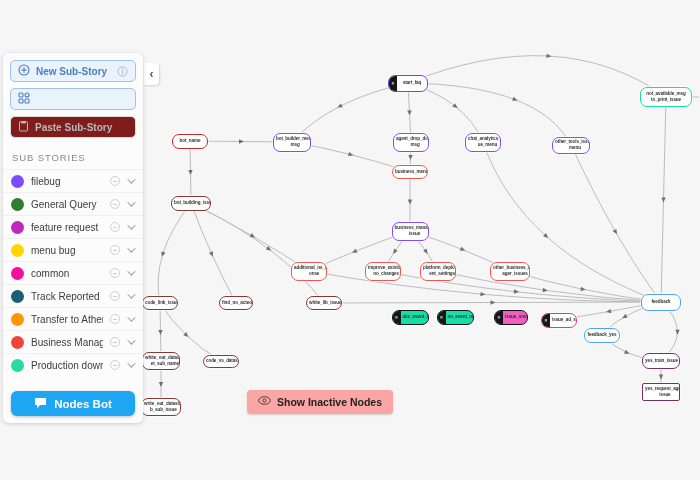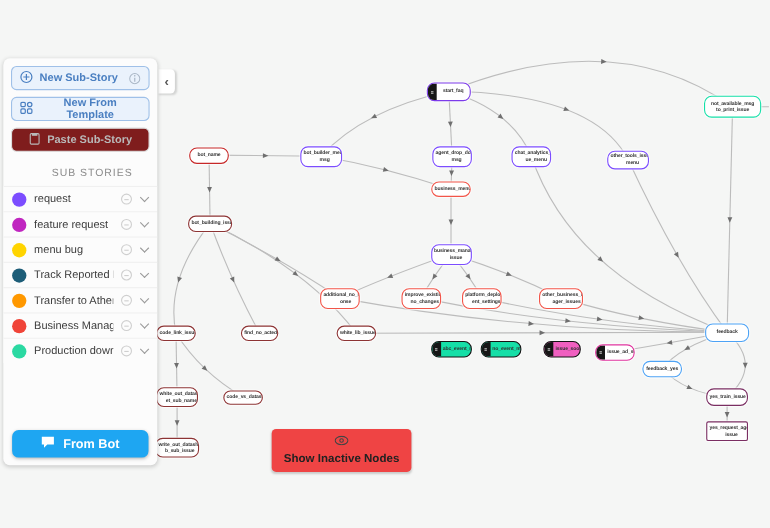--- a/index.html
+++ b/index.html
@@ -13,35 +13,35 @@
   .node { position:absolute; background:#fff; border:1.6px solid #999; border-radius:8px;
           display:flex; align-items:stretch; overflow:hidden; z-index:3; cursor:pointer;
           box-shadow:0 0 0 1px rgba(255,255,255,.6); }
   .node .lbl { flex:1; display:flex; align-items:center; justify-content:center; text-align:center;
           font-size:4.6px; line-height:1.25; color:#333; font-weight:bold; white-space:pre-line;
           letter-spacing:-.1px; padding:1px 2px; }
   .node .cap { width:8px; background:#161616; color:#fff; font-size:4.5px; display:flex;
           align-items:center; justify-content:center; flex:0 0 auto; }
 
   .canvas-controls { position:absolute; left:247px; top:390px; display:flex; gap:13px; z-index:5; }
-  .ctrl-btn { display:flex; align-items:center; gap:6px; background:#ef4444; border:none;
+  .ctrl-btn { display:flex; gap:6px; background:#fca5a5; border:none;
           border-radius:4px; padding:6px 11px; font-size:10.5px; font-weight:bold; color:#222;
-          font-family:"Liberation Sans",sans-serif; box-shadow:0 1px 2px rgba(0,0,0,.18); cursor:pointer;flex-direction:column; }
+          font-family:"Liberation Sans",sans-serif; box-shadow:0 1px 2px rgba(0,0,0,.18); cursor:pointer; }
   .ctrl-btn svg { display:block; }
 
   
   .sidebar { position:absolute; left:3px; top:53px; width:140px; height:370px; background:#fcfcfc;
           border-radius:6px; box-shadow:0 1px 4px rgba(0,0,0,.18); z-index:10; overflow:hidden; }
   .side-actions { padding:7px 7px 2px 7px; display:flex; flex-direction:column; gap:6px; }
   .action-btn { display:flex; align-items:center; gap:6px; height:22px; padding:0 7px;
           border:1px solid #9fc0e8; background:#eaf2fc; color:#4a7fc1; border-radius:5px;
-          font-size:10px; font-weight:bold; font-family:"Liberation Sans",sans-serif; cursor:pointer;justify-content:center; }
+          font-size:10px; font-weight:bold; font-family:"Liberation Sans",sans-serif; cursor:pointer; }
   .action-btn.disabled { border-color:#dcdcdc; background:#7f1d1d; color:#b9b9b9; cursor:default; }
   .action-btn .trail { margin-left:auto; color:#a9b6c4; display:flex; }
-  .section-title { padding:12px 9px 6px 9px; font-size:9.5px; letter-spacing:.9px; color:#8a8a8a;margin-left:35px; }
+  .section-title { padding:12px 9px 6px 9px; font-size:9.5px; letter-spacing:.9px; color:#8a8a8a; }
   .story-list { }
   .story-row { display:flex; align-items:center; gap:7px; height:23px; padding:0 8px;
           border-top:1px solid #f0f0f0; cursor:pointer; background:#fcfcfc; }
   .dot { width:13px; height:13px; border-radius:50%; flex:0 0 auto; }
   .story-label { font-size:10px; color:#3c3c3c; flex:1; white-space:nowrap; overflow:hidden; }
   .minus-ic { width:10px; height:10px; border:1px solid #cfcfcf; border-radius:50%; position:relative; flex:0 0 auto; }
   .minus-ic::after { content:""; position:absolute; left:2px; right:2px; top:4px; border-top:1px solid #cfcfcf; }
   .chev-ic { width:6px; height:6px; border-right:1.4px solid #9a9a9a; border-bottom:1.4px solid #9a9a9a;
           transform:rotate(45deg) translateY(-2px); flex:0 0 auto; margin-right:2px; }
   .testbot-btn { position:absolute; left:8px; right:8px; bottom:7px; height:25px; background:#1ea6f2;
@@ -268,50 +268,61 @@
       </button>
       <button class="action-btn">
         <span>
           <svg width="12" height="12" viewBox="0 0 12 12" fill="none" stroke="#4a7fc1" stroke-width="1.1">
               <rect x="1" y="1" width="4" height="4" rx="1"></rect>
               <rect x="7" y="1" width="4" height="4" rx="2"></rect>
               <rect x="1" y="7" width="4" height="4" rx="1"></rect>
               <rect x="7" y="7" width="4" height="4" rx="1"></rect>
             </svg>
         </span>
-        <span>New From Template</span>
       </button>
       <button class="action-btn disabled">
         <span>
           <svg width="11" height="12" viewBox="0 0 11 12" fill="none" stroke="#b9b9b9" stroke-width="1">
               <rect x="1.5" y="1.5" width="8" height="9.5" rx="1"></rect>
               <path d="M3.5,1.5 h4 v1.5 h-4 z" fill="#b9b9b9"></path>
             </svg>
         </span>
         <span>Paste Sub-Story</span>
       </button>
     </div>
 
     <div class="section-title">SUB STORIES</div>
     <div class="story-list" id="story-list">
         <div class="story-row">
           <span class="dot" style="background:#7c4dff"></span>
-          <span class="story-label">request</span>
+          <span class="story-label">filebug</span>
+          <span class="minus-ic"></span>
+          <span class="chev-ic"></span>
+        </div>
+        <div class="story-row">
+          <span class="dot" style="background:#2e7d32"></span>
+          <span class="story-label">General Query</span>
           <span class="minus-ic"></span>
           <span class="chev-ic"></span>
         </div>
         <div class="story-row">
           <span class="dot" style="background:#c026c0"></span>
           <span class="story-label">feature request</span>
           <span class="minus-ic"></span>
           <span class="chev-ic"></span>
         </div>
         <div class="story-row">
           <span class="dot" style="background:#ffd400"></span>
           <span class="story-label">menu bug</span>
+          <span class="minus-ic"></span>
+          <span class="chev-ic"></span>
+        </div>
+        <div class="story-row">
+          <span class="dot" style="background:#f50f9e"></span>
+          <span class="story-label">common</span>
           <span class="minus-ic"></span>
           <span class="chev-ic"></span>
         </div>
         <div class="story-row">
           <span class="dot" style="background:#1d5d78"></span>
           <span class="story-label">Track Reported Issue</span>
           <span class="minus-ic"></span>
           <span class="chev-ic"></span>
         </div>
         <div class="story-row">
@@ -333,18 +344,18 @@
           <span class="chev-ic"></span>
         </div>
       </div>
 
     <button class="testbot-btn">
       <span>
         <svg width="13" height="12" viewBox="0 0 13 12">
             <path d="M1,1 h11 v7 h-6 l-3,3 v-3 h-2 z" fill="#fff"></path>
           </svg>
       </span>
-      <span>From Bot</span>
+      <span>Nodes Bot</span>
     </button>
   </aside>
 
   <button class="collapse-btn">‹</button>
 </div>
 
 </body></html>

